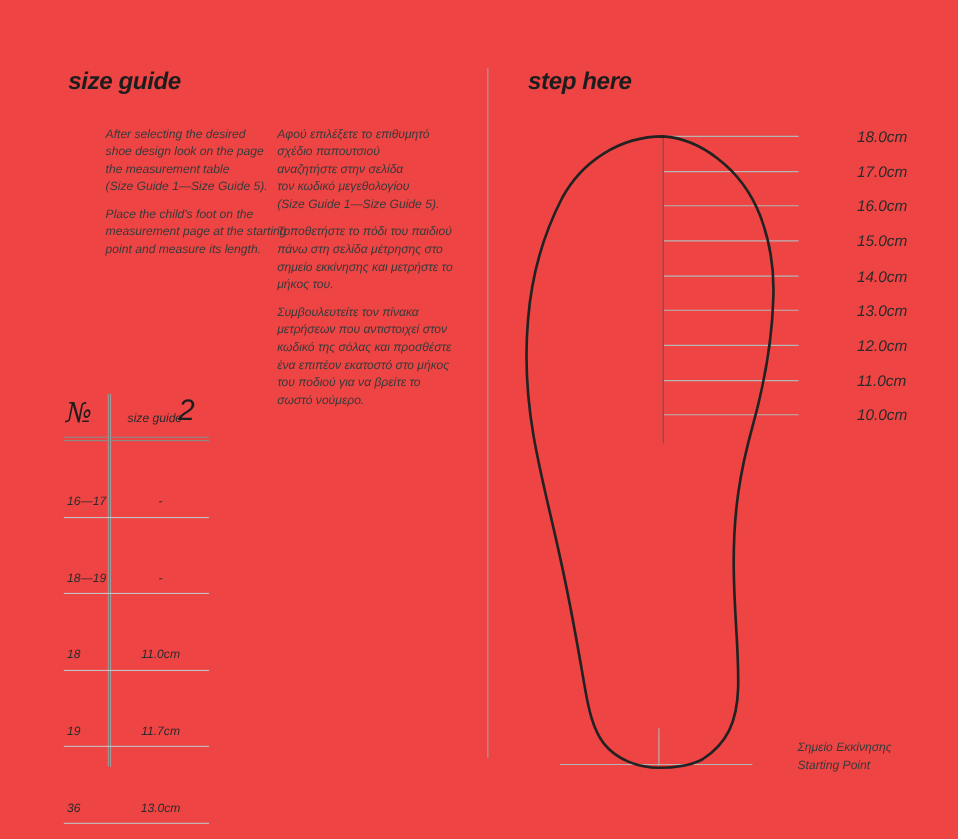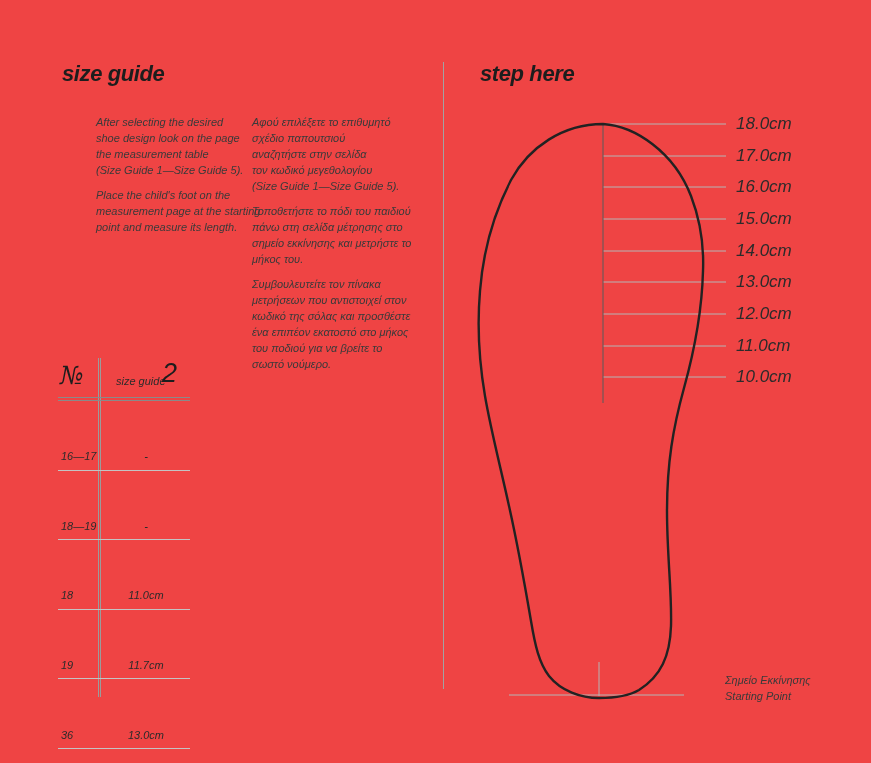--- a/index.html
+++ b/index.html
@@ -31,21 +31,21 @@
   .size-table .hdr-rule {
     position:absolute; left:0; top:39px; width:132px; height:4px;
     border-top:1px solid #8a8a8a; border-bottom:1px solid #8a8a8a;
   }
   .rows { position:absolute; left:0; top:43px; width:132px; }
   .row { display:flex; align-items:center; height:27.6px; border-bottom:1px solid #c3c3c3;margin-top:42px; }
   .row:last-child { border-bottom:none; }
   .cell-no { width:44px; padding-left:3px; font-size:11px; color:#2b2b2b; }
   .cell-len { width:88px; text-align:center; font-size:11px; color:#2b2b2b; }
   
-  .cm-label { position:absolute; left:736px; font-size:17px; color:#2b2b2b; height:16px; line-height:16px; }
+  .cm-label { position:absolute; left:779px; font-size:14px; color:#2b2b2b; height:16px; line-height:16px; }
   .start-label { position:absolute; left:725px; top:672px; font-size:11px; line-height:16px; color:#3a3a3a; }
   .foot-svg { position:absolute; left:450px; top:100px; }
 </style>
 </head>
 <body>
 
 <div class="page">
 
   <h1 class="title" style="left:62px; top:61px;">size guide</h1>
 

